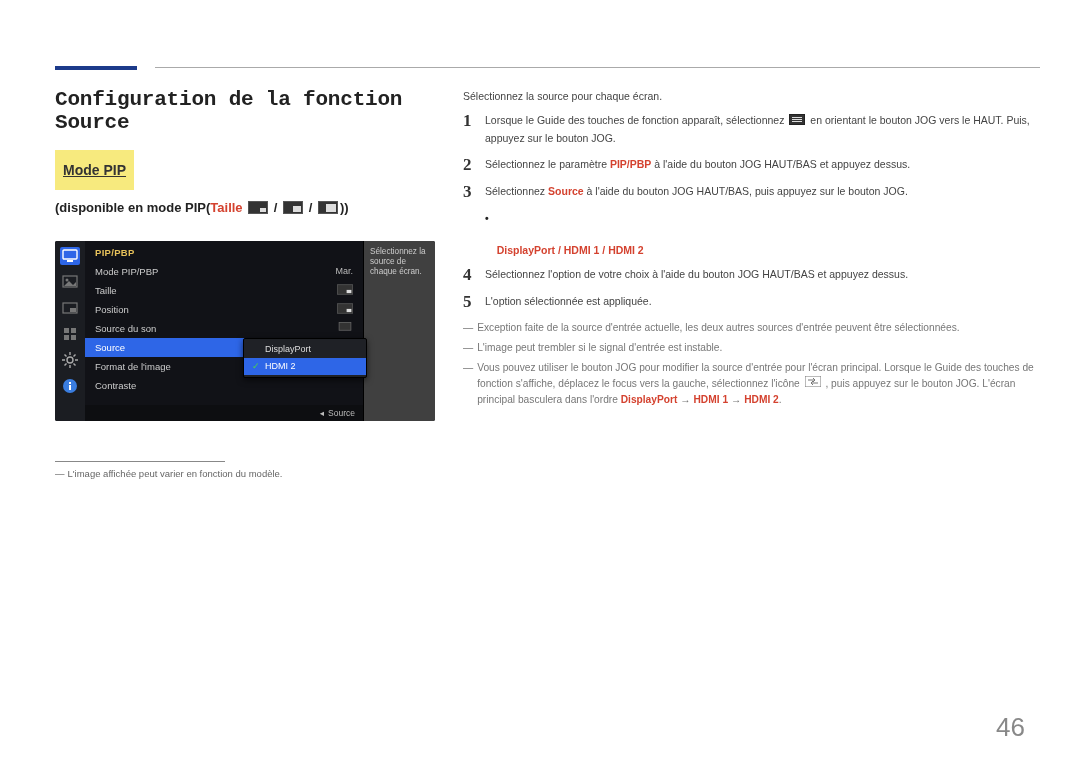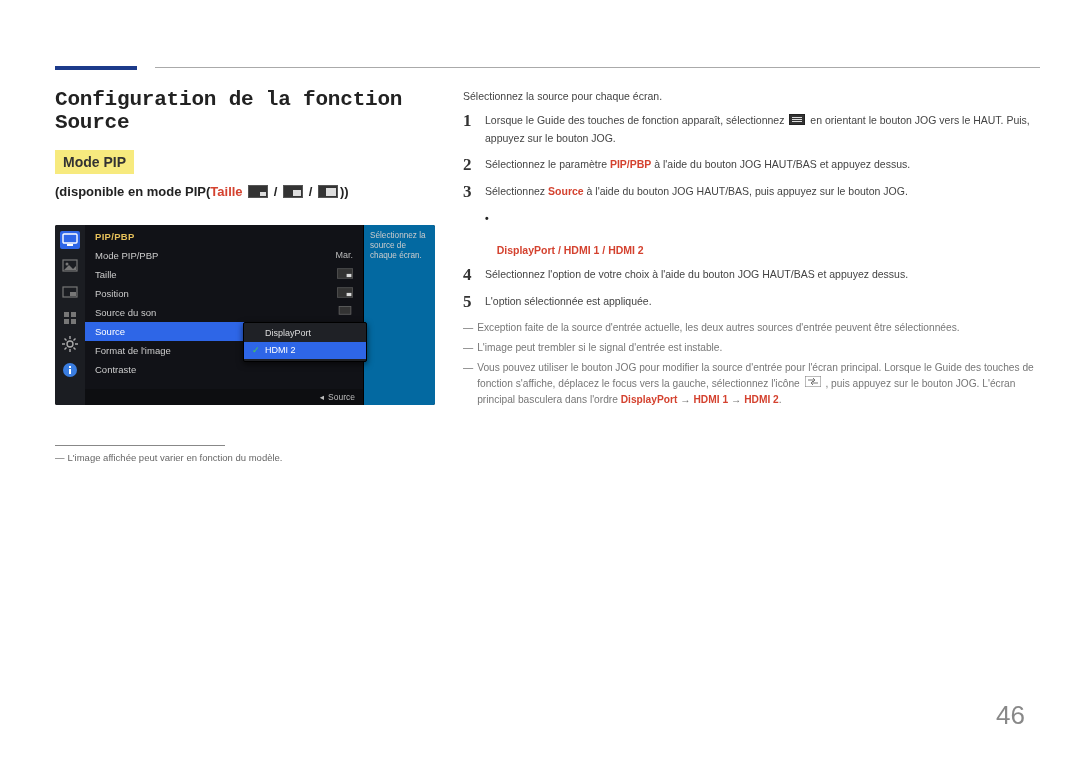--- a/index.html
+++ b/index.html
@@ -5,38 +5,38 @@
   * { box-sizing: border-box; margin: 0; padding: 0; }
   html, body { width: 1080px; height: 763px; background: #fff; font-family: Arial, "Helvetica Neue", Helvetica, sans-serif; color: #333; }
   .page { position: relative; width: 1080px; height: 763px; padding: 40px 40px 20px 55px; }
   .top-rule-wrap { position: relative; height: 30px; margin-bottom: 18px; }
   .top-rule-accent { width: 82px; height: 4px; background: #1c3a8a; position: absolute; bottom: 0; left: 0; }
   .top-rule { position: absolute; bottom: 2px; left: 0; right: 0; height: 1px; background: #aaa; margin-left: 100px; }
   .columns { display: flex; gap: 28px; }
   .col-left { width: 380px; flex: 0 0 380px; }
   .col-right { flex: 1; font-size: 11px; color: #444; line-height: 1.55; }
   h1.title { font-size: 21px; font-weight: bold; color: #222; margin-bottom: 16px; letter-spacing: -0.2px; font-family: Liberation Mono, monospace; }
-  .mode-box { background: #f7ea7e; display: inline-block; padding: 4px 8px; font-weight: bold; font-size: 14px; color: #333; margin-bottom: 10px; }
+  .mode-box { background: #f7ea7e; display: inline-block; padding: 12px 8px; font-weight: bold; font-size: 14px; color: #333; margin-bottom: 10px; text-decoration: underline; }
   .subhead { font-size: 13px; font-weight: bold; color: #222; margin-bottom: 24px; }
   .subhead .red { color: #d4422f; }
   .pip-glyph { display:inline-block; vertical-align:middle; margin:0 1px; }
 
   
   .osd { width: 380px; height: 180px; background: #111217; color: #ddd; font-size: 9.5px; display:flex; position:relative; border-radius:2px; overflow:hidden; }
   .osd-sidebar { width: 30px; background: #1b1d22; display:flex; flex-direction:column; align-items:center; padding-top:6px; gap:8px; }
   .osd-sidebar .ic { width:20px; height:18px; display:flex; align-items:center; justify-content:center; border-radius:2px;}
   .osd-sidebar .ic.active { background:#2e66e7;}
   .osd-main { flex:1; display:flex; flex-direction:column; }
   .osd-header { color:#e7c15a; font-size:9.5px; padding:6px 10px 4px; font-weight:bold; letter-spacing:0.3px;}
   .osd-list { flex:1; position:relative;}
   .osd-row { display:flex; align-items:center; height:19px; padding:0 10px; justify-content:space-between; color:#ccc;}
   .osd-row.sel { background:#2e66e7; color:#fff; }
   .osd-row .lbl { }
   .osd-row .val { color:#bbb; font-size:9px;}
-  .osd-right { width:72px; background:#0369a1; padding:6px 6px; color:#ccc; font-size:8.2px; line-height:1.25; border-left:1px solid #000;}
+  .osd-right { width:72px; background:#404040; padding:6px 6px; color:#ccc; font-size:8.2px; line-height:1.25; border-left:1px solid #000;}
   .osd-flyout { position:absolute; left:158px; top:76px; width:124px; background:#1f2126; border:1px solid #000; border-radius:2px; padding:2px 0; box-shadow:0 2px 6px rgba(0,0,0,0.6);}
   .osd-flyout .fo-row { height:17px; display:flex; align-items:center; padding:0 8px; font-size:9px; color:#ddd;}
   .osd-flyout .fo-row.sel { background:#2e66e7; color:#fff;}
   .osd-flyout .fo-row .chk { color:#4bd24b; margin-right:4px; width:9px; display:inline-block;}
   .osd-footer { height:16px; background:#0d0e11; display:flex; justify-content:flex-end; align-items:center; padding-right:8px; font-size:8.5px; color:#bbb; gap:4px;}
 
   .footnote-rule-wrap { margin-top:40px; }
   .footnote-rule { width:170px; height:1px; background:#888; margin-bottom:6px;}
   .footnote { font-size:9.5px; color:#666; display:flex; gap:3px;}
 
@@ -47,21 +47,21 @@
   .step .body { flex:1; font-size:10.5px; color:#444; line-height:1.55;}
   .step .body .red { color:#d4422f; font-weight:bold;}
   .bullet-red { display:flex; gap:8px; margin:2px 0 8px 22px; font-size:10.5px;}
   .bullet-red .dot { color:#222; font-weight:bold;}
   .bullet-red .txt { color:#d4422f; font-weight:bold;margin-top:32px;}
   .note { display:flex; gap:4px; margin:2px 0 4px 0px; font-size:10.2px; color:#777;}
   .note .dash { flex:0 0 auto; }
   .note .red { color:#d4422f; font-weight:bold;}
   .note .arrow { margin:0 3px;}
   .inline-ic { display:inline-block; vertical-align:middle; margin:0 2px;}
-  .page-num { position:absolute; right:55px; bottom:32px; font-size:26px; color:#888; font-weight:300; font-family:Arial,sans-serif;}
+  .page-num { position:absolute; right:55px; bottom:20px; font-size:26px; color:#888; font-weight:300; font-family:Arial,sans-serif;}
 </style>
 </head>
 <body>
 
 <svg width="0" height="0" style="position:absolute">
   <defs>
     <g id="ic-monitor">
         <rect x="2" y="3" width="14" height="9" rx="1" fill="none" stroke="currentColor" stroke-width="1.4"></rect>
         <rect x="6" y="13" width="6" height="2" fill="currentColor"></rect>
       </g>

